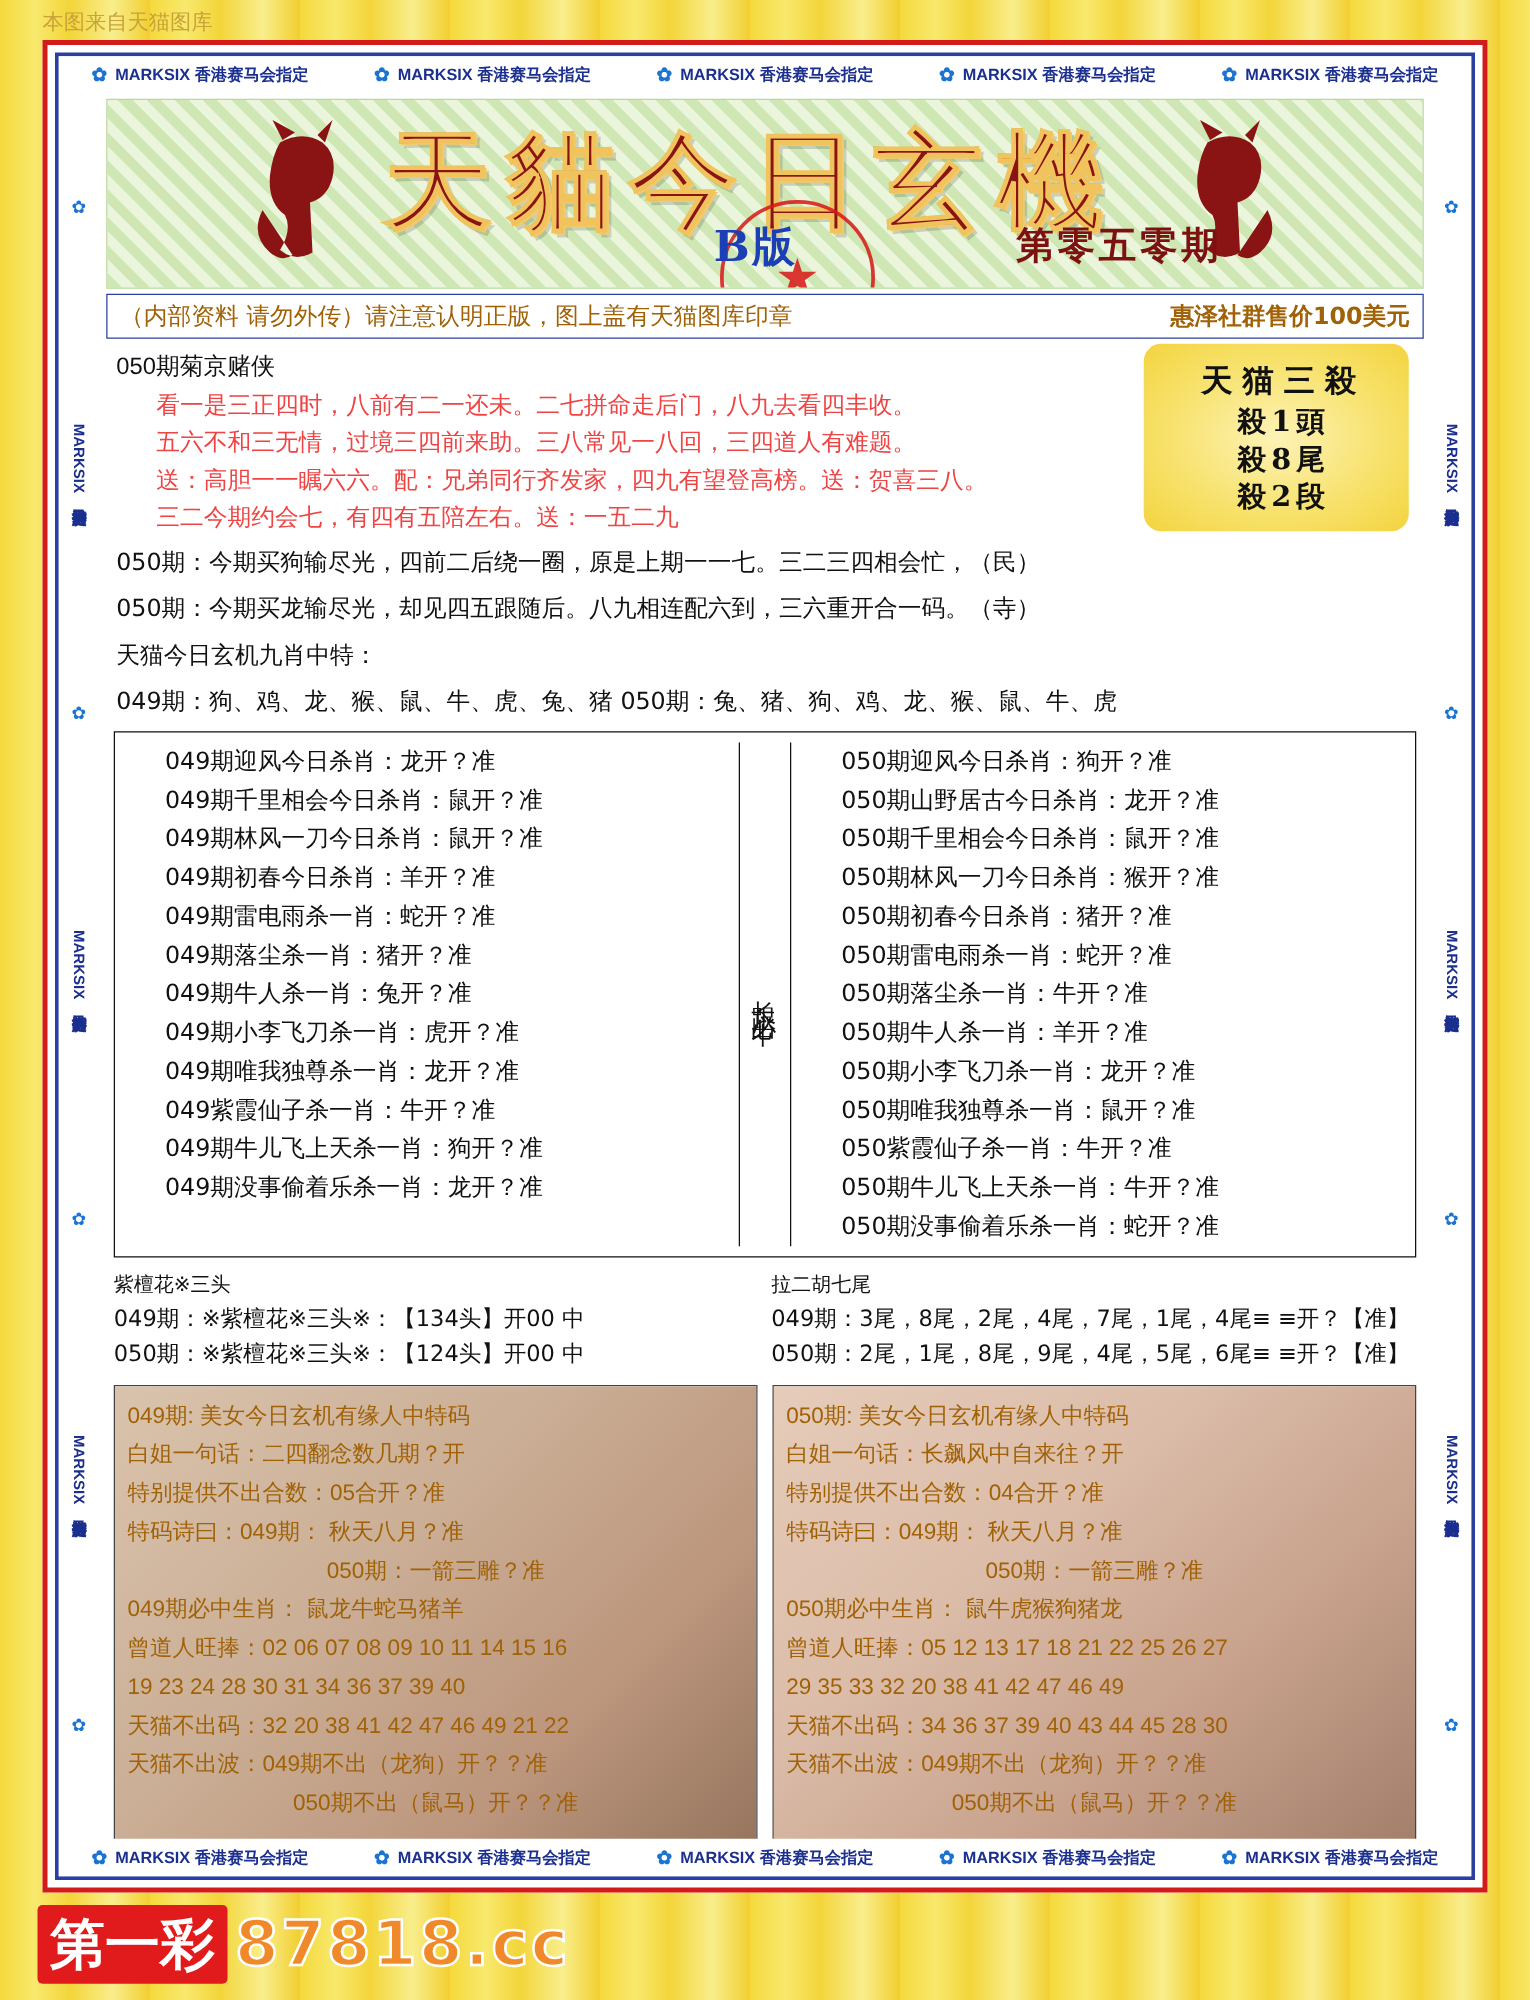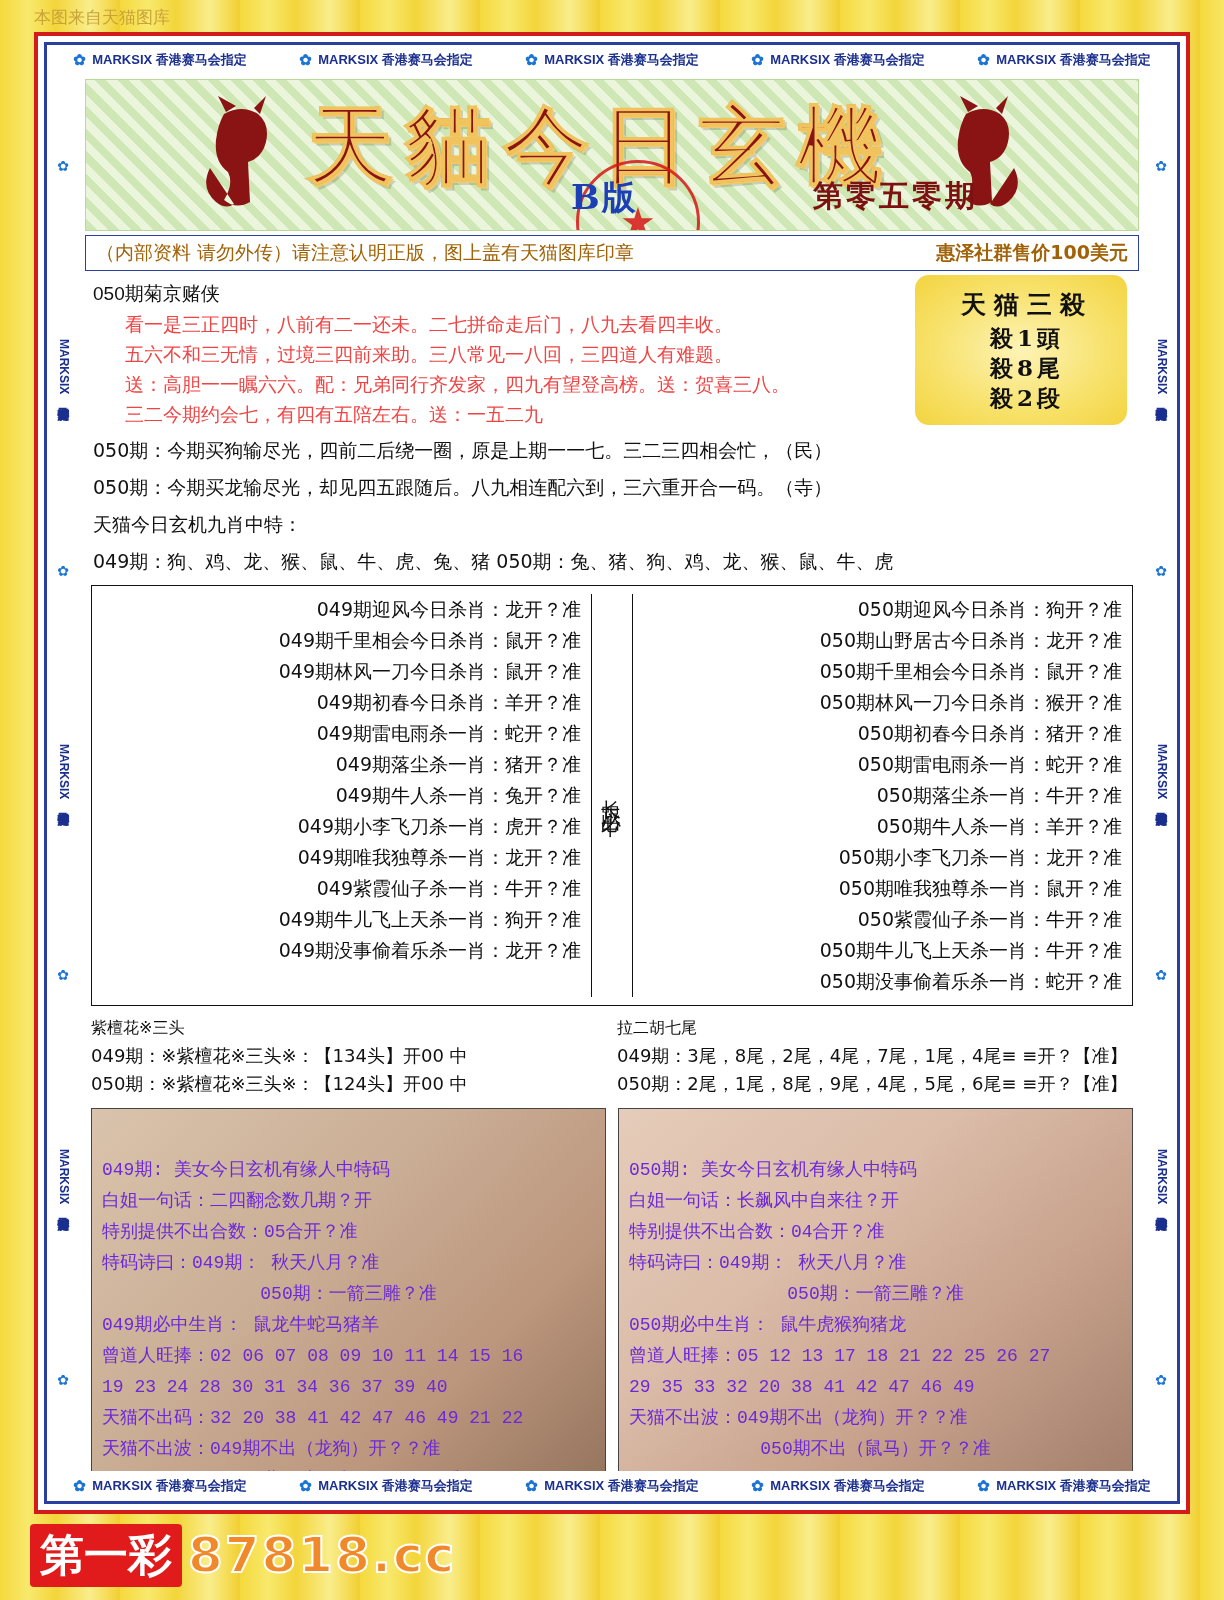--- a/index.html
+++ b/index.html
@@ -124,21 +124,20 @@
     display:flex;flex-direction:column;align-items:center;justify-content:center;
     font-family:"DejaVu Serif",serif;color:#111;padding-left:12px;
   }
   .sanjue .t{font-size:25px;font-weight:bold;letter-spacing:8px;margin-bottom:2px;}
   .sanjue .r{font-size:23px;font-weight:bold;letter-spacing:4px;line-height:30px;}
   .sec{margin:6px 14px 0 14px;font-size:19px;line-height:31px;color:#111;font-family:"DejaVu Sans",sans-serif;}
   
   .killbox{
     margin:8px 12px 0 12px;border:1px solid #111;display:flex;position:relative;
     padding:8px 0;
-    text-align:right;
   }
   .killcol{flex:1;padding:0 10px;}
   .killcol .row{font-size:19px;line-height:31px;color:#111;font-family:"DejaVu Sans",sans-serif;padding-left:30px;}
   .killmid{
     width:40px;display:flex;align-items:center;justify-content:center;
     border-left:1px solid #111;border-right:1px solid #111;
   }
   .killmid span{
     writing-mode:vertical-rl;font-size:20px;letter-spacing:6px;color:#111;
     font-family:"DejaVu Sans",sans-serif;
@@ -155,23 +154,22 @@
   }
   .panel .photo{
     position:absolute;inset:0;
     background:linear-gradient(135deg,#d8c0a8 0%,#c7a98f 40%,#b89076 70%,#8c6a52 100%);
     opacity:.95;
   }
   .panel.right .photo{
     background:linear-gradient(140deg,#e4c9b6 0%,#d9b9a4 35%,#c49c86 65%,#9a7560 100%);
   }
   .panel .ptxt{
-    position:relative;padding:8px 10px;font-size:18px;line-height:31px;color:#6d28d9;
-    font-family:Liberation Mono, monospace;
-    margin-top:38px;
+    position:relative;padding:8px 10px;font-size:18px;line-height:31px;color:#a16207;
+    font-family:Liberation Sans, sans-serif;
   }
   .panel .ptxt .c{text-align:center;}
   
   .bottom-wm{
     position:absolute;left:30px;bottom:0;width:760px;height:90px;z-index:60;
     font-family:"DejaVu Sans",sans-serif;font-weight:bold;
     display:flex;align-items:center;gap:6px;
   }
   .bottom-wm .red{
     background:#e11b1b;color:#fff;font-size:44px;padding:2px 10px;border-radius:4px;
@@ -370,20 +368,21 @@
           <div class="photo"></div>
           <div class="ptxt">
             <div>050期: 美女今日玄机有缘人中特码</div>
             <div>白姐一句话：长飙风中自来往？开</div>
             <div>特别提供不出合数：04合开？准</div>
             <div>特码诗曰：049期：  秋天八月？准</div>
             <div class="c">050期：一箭三雕？准</div>
             <div>050期必中生肖：  鼠牛虎猴狗猪龙</div>
             <div>曾道人旺捧：05 12 13 17 18 21 22 25 26 27</div>
             <div>29 35 33 32 20 38 41 42 47 46 49</div>
+            <div>天猫不出码：34 36 37 39 40 43 44 45 28 30</div>
             <div>天猫不出波：049期不出（龙狗）开？？准</div>
             <div class="c">050期不出（鼠马）开？？准</div>
           </div>
         </div>
       </div>
 
     </div>
   </div>
 </div>
 

